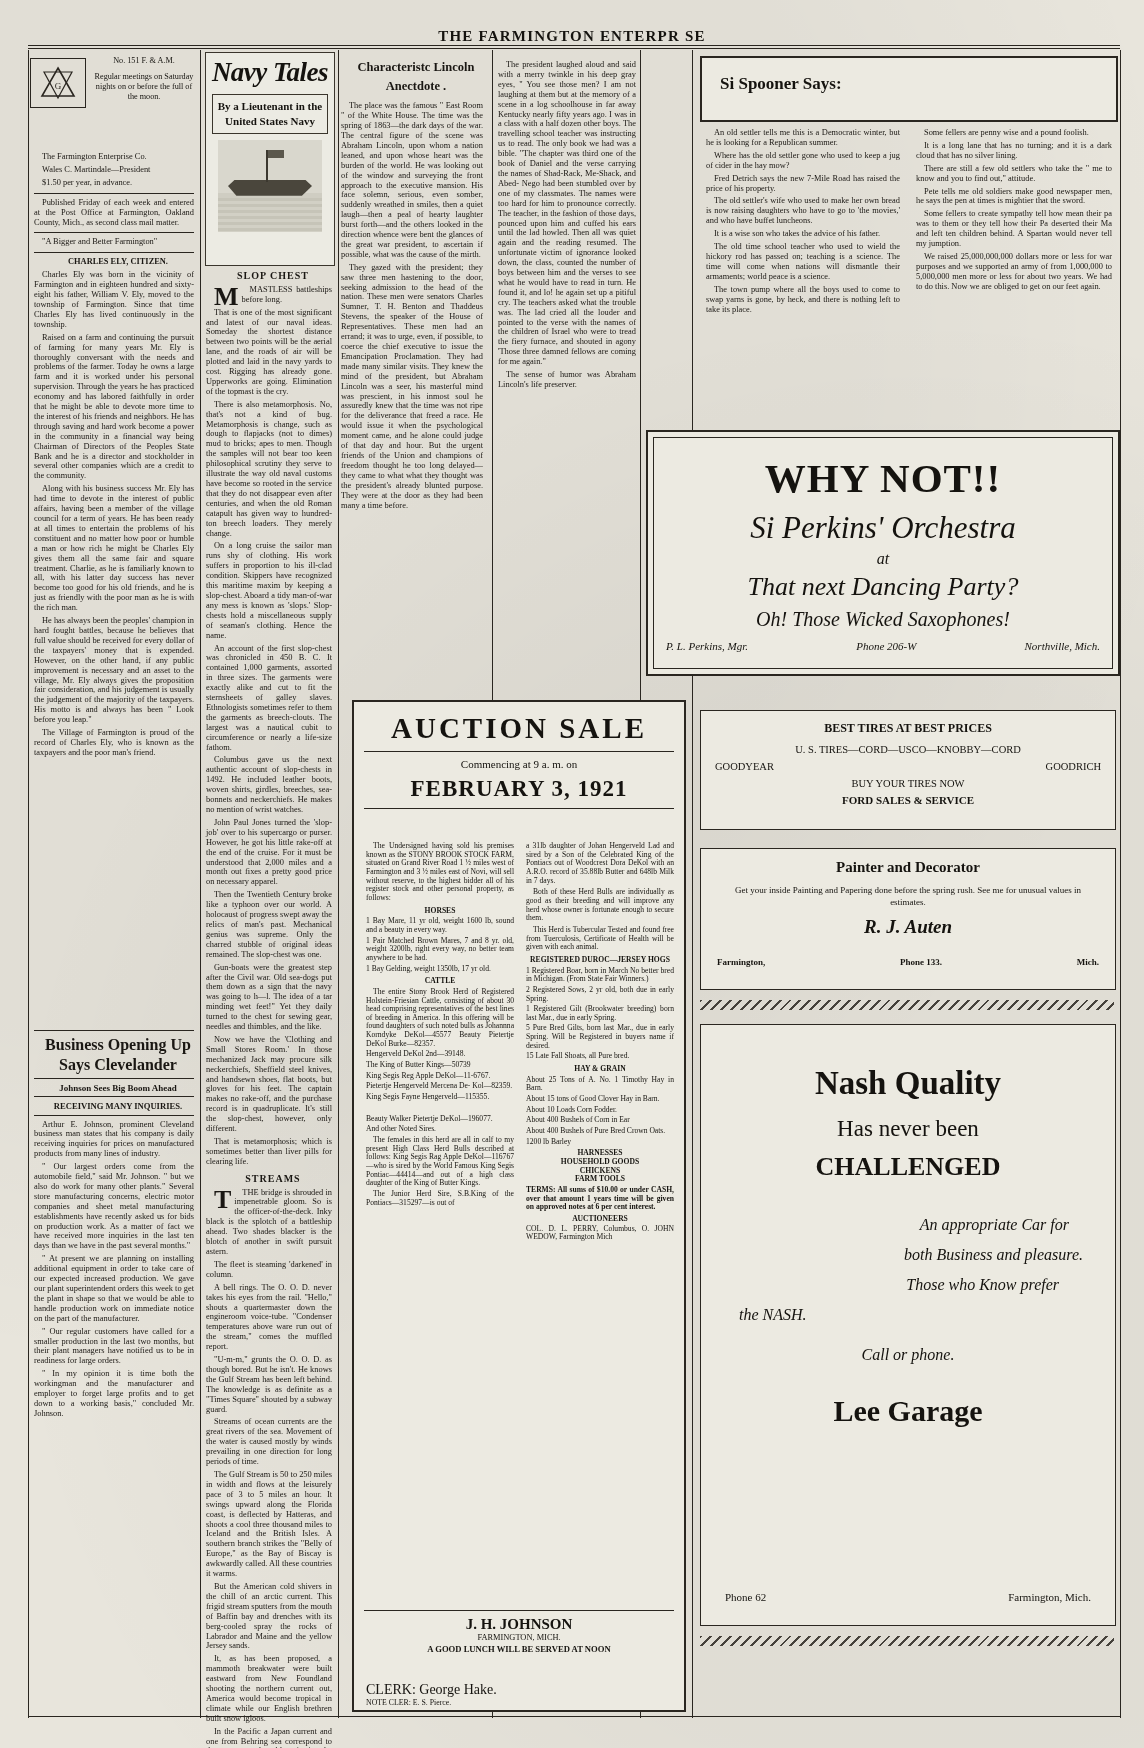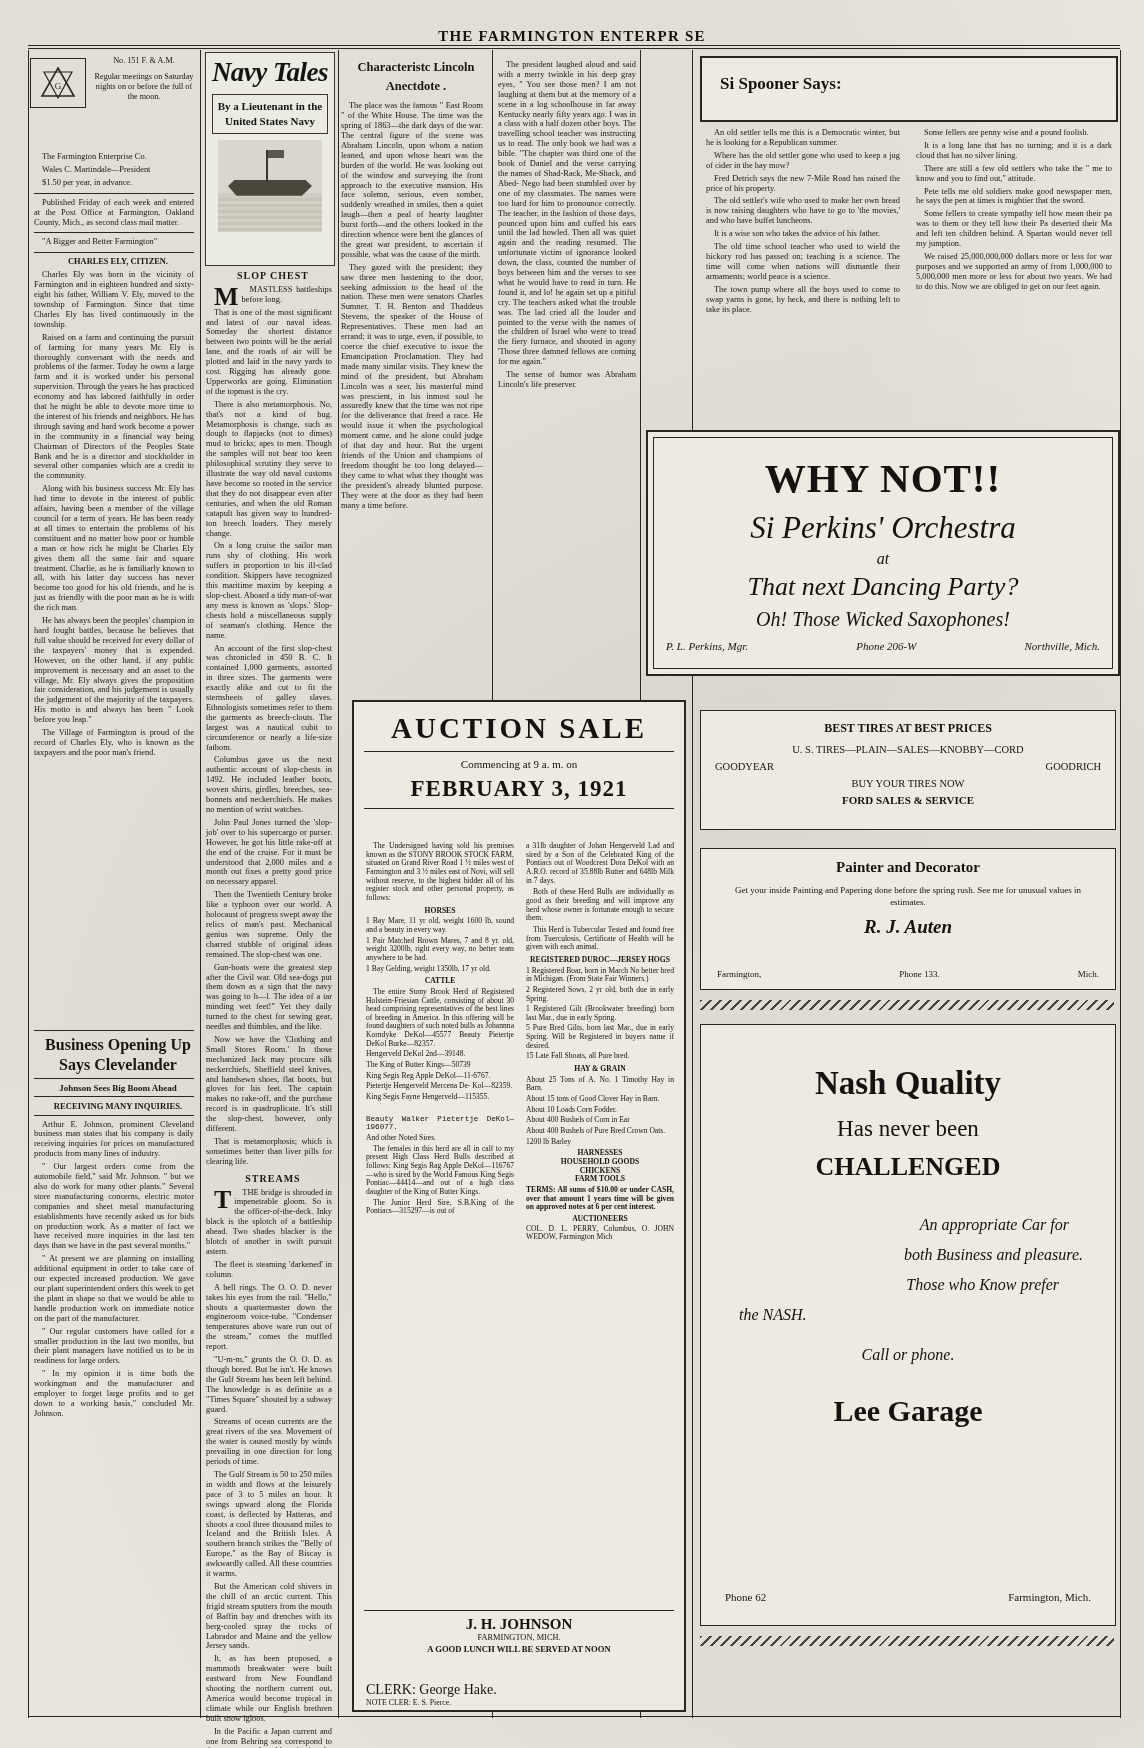--- a/index.html
+++ b/index.html
@@ -259,21 +259,21 @@
       <p style="margin:0 0 2px 0;">1 Bay Mare, 11 yr old, weight 1600 lb, sound and a beauty in every way.</p>
       <p style="margin:0 0 2px 0;">1 Pair Matched Brown Mares, 7 and 8 yr. old, weight 3200lb, right every way, no better team anywhere to be had.</p>
       <p style="margin:0 0 2px 0;">1 Bay Gelding, weight 1350lb, 17 yr old.</p>
       <p class="lh" style="margin:4px 0 2px 0;">CATTLE</p>
       <p style="margin:0 0 2px 0;text-indent:7px;">The entire Stony Brook Herd of Registered Holstein-Friesian Cattle, consisting of about 30 head comprising representatives of the best lines of breeding in America. In this offering will be found daughters of such noted bulls as Johannna Korndyke DeKol—45577 Beauty Pietertje DeKol Burke—82357.</p>
       <p style="margin:0 0 2px 0;">Hengerveld DeKol 2nd—39148.</p>
       <p style="margin:0 0 2px 0;">The King of Butter Kings—50739</p>
       <p style="margin:0 0 2px 0;">King Segis Reg Apple DeKol—11-6767.</p>
       <p style="margin:0 0 2px 0;">Pietertje Hengerveld Mercena De- Kol—82359.</p>
       <p style="margin:0 0 2px 0;">King Segis Fayne Hengerveld—115355.</p>
-      <p style="margin:13px 0 2px 0;font-family:Liberation Mono, monospace;">Beauty Walker Pietertje DeKol—196077.</p>
+      <p style="margin:13px 0 2px 0;">Beauty Walker Pietertje DeKol—196077.</p>
       <p style="margin:0 0 2px 0;">And other Noted Sires.</p>
       <p style="margin:0 0 2px 0;text-indent:7px;">The females in this herd are all in calf to my present High Class Herd Bulls described at follows: King Segis Rag Apple DeKol—116767—who is sired by the World Famous King Segis Pontiac—44414—and out of a high class daughter of the King of Butter Kings.</p>
       <p style="margin:0 0 2px 0;text-indent:7px;">The Junior Herd Sire, S.B.King of the Pontiacs—315297—is out of</p>
     </div>
 
     <div class="sale-list" style="position:absolute;left:172px;top:140px;width:148px;text-align:justify;">
       <p style="margin:0 0 3px 0;">a 31lb daughter of Johan Hengerveld Lad and sired by a Son of the Celebrated King of the Pontiacs out of Woodcrest Dora DeKol with an A.R.O. record of 35.88lb Butter and 648lb Milk in 7 days.</p>
       <p style="margin:0 0 3px 0;text-indent:7px;">Both of these Herd Bulls are individually as good as their breeding and will improve any herd whose owner is fortunate enough to secure them.</p>
       <p style="margin:0 0 3px 0;text-indent:7px;">This Herd is Tubercular Tested and found free from Tuerculosis, Certificate of Health will be given with each animal.</p>
       <p class="lh" style="margin:4px 0 2px 0;">REGISTERED DUROC—JERSEY HOGS</p>
@@ -304,37 +304,37 @@
       <div style="font-size:8.4px;text-align:center;">FARMINGTON, MICH.</div>
       <div style="font-size:8.6px;text-align:center;font-weight:700;margin-top:2px;">A GOOD LUNCH WILL BE SERVED AT NOON</div>
     </div>
     <div style="position:absolute;left:12px;bottom:12px;font-size:14px;">CLERK: George Hake.</div>
     <div style="position:absolute;left:12px;bottom:3px;font-size:7.8px;">NOTE CLER: E. S. Pierce.</div>
   </div>
 
   <div class="adbox tires" style="left:700px;top:710px;width:414px;height:118px;border-width:1px;">
     <div style="padding:10px 14px 0 14px;">
       <div class="t1">BEST TIRES AT BEST PRICES</div>
-      <div class="t2" style="margin-top:8px;">U. S. TIRES—PLAIN—SALES—KNOBBY—CORD</div>
+      <div class="t2" style="margin-top:8px;">U. S. TIRES—CORD—USCO—KNOBBY—CORD</div>
       <div style="display:flex;justify-content:space-between;margin-top:6px;font-size:10.5px;">
         <span>GOODYEAR</span>
         <span>GOODRICH</span>
       </div>
       <div class="t2" style="margin-top:6px;">BUY YOUR TIRES NOW</div>
       <div class="t3" style="margin-top:5px;">FORD SALES &amp; SERVICE</div>
     </div>
   </div>
 
   <div class="adbox painter" style="left:700px;top:848px;width:414px;height:140px;border-width:1px;">
     <div style="padding:10px 16px 0 16px;">
       <div class="p1">Painter and Decorator</div>
       <div class="p2" style="margin-top:8px;line-height:1.35;">Get your inside Painting and Papering done before the spring rush. See me for unusual values in estimates.</div>
       <div class="p3" style="margin-top:8px;">R. J. Auten</div>
     </div>
-    <div style="position:absolute;left:16px;right:16px;bottom:10px;display:flex;justify-content:space-between;font-size:9px;">
+    <div style="position:absolute;left:16px;right:16px;bottom:22px;display:flex;justify-content:space-between;font-size:9px;font-weight:bold;">
       <span>Farmington,</span>
       <span>Phone 133.</span>
       <span>Mich.</span>
     </div>
   </div>
 
   <div class="zig" style="left:700px;top:1000px;width:414px;"></div>
 
   <div class="adbox nash" style="left:700px;top:1024px;width:414px;height:600px;border-width:1px;">
     <div style="padding:40px 22px 0 22px;">

